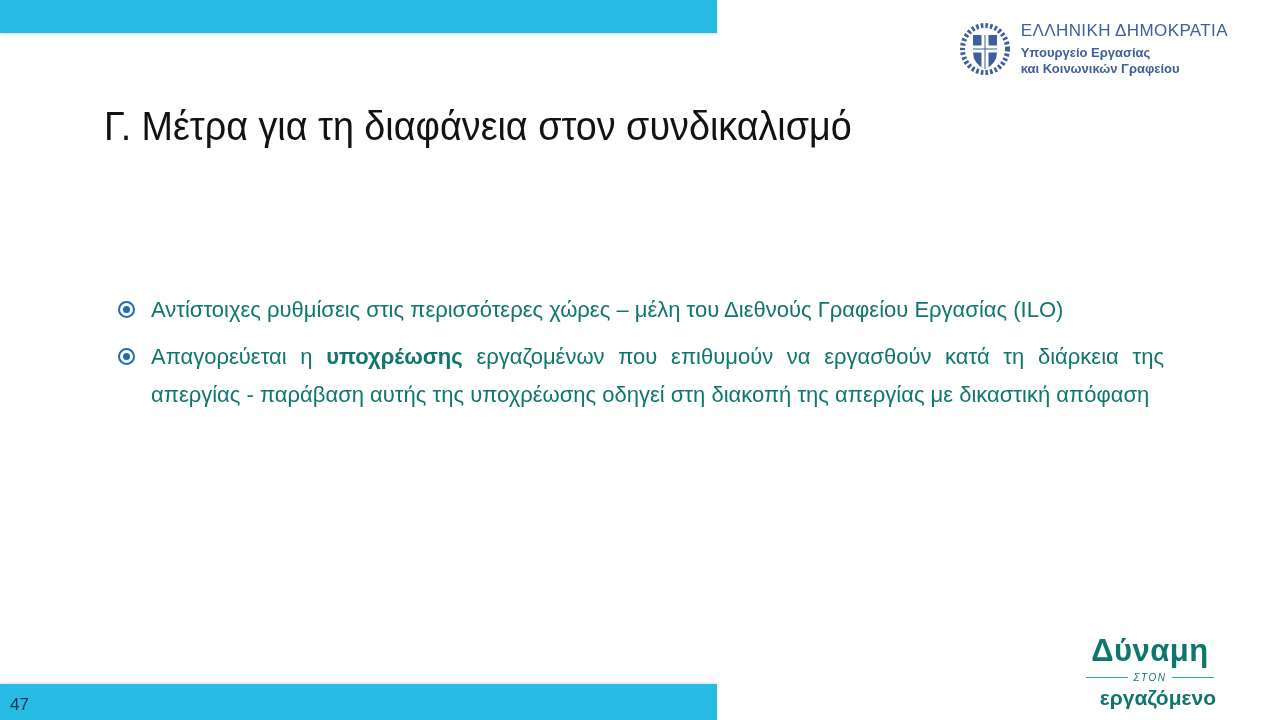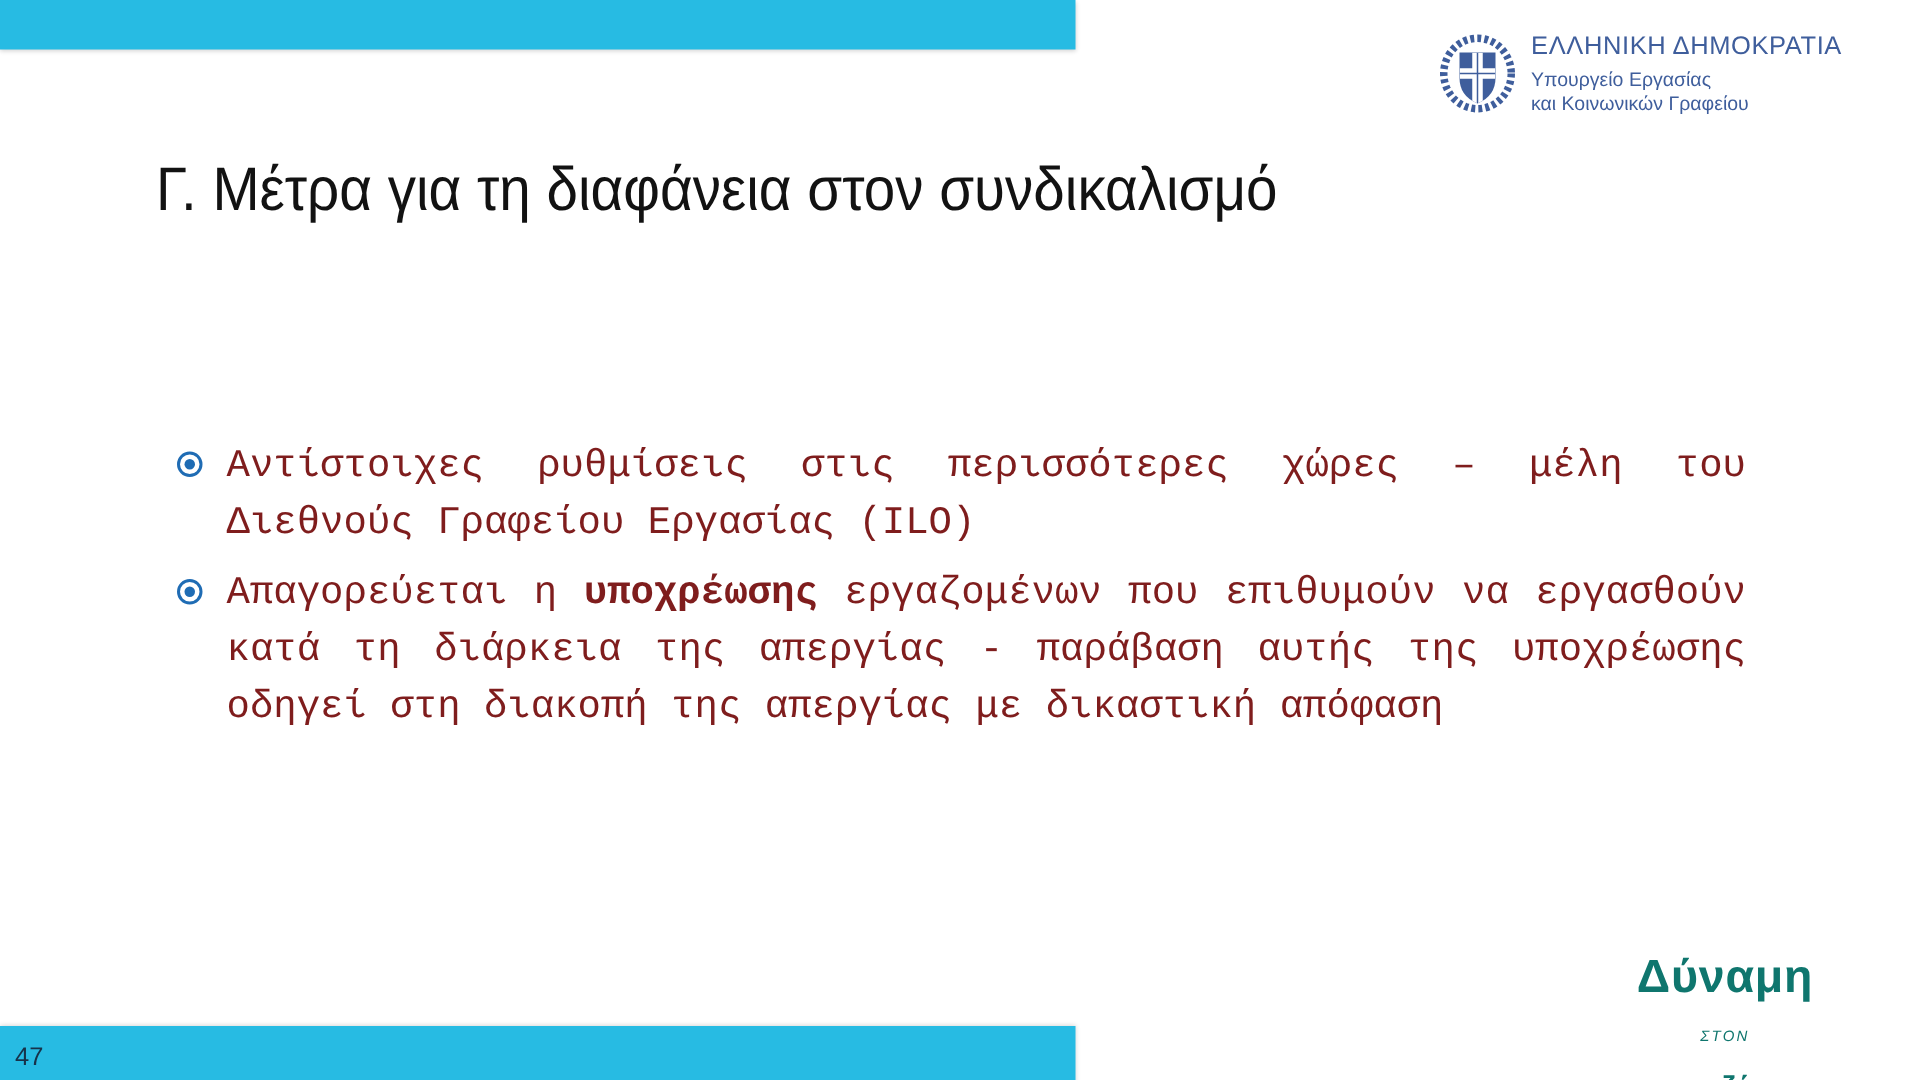--- a/index.html
+++ b/index.html
@@ -49,21 +49,21 @@
     margin-left: 10px;
     color: #3f5e9c;
   }
   .ministry-line1 {
     font-size: 17px;
     letter-spacing: 0.4px;
     margin-bottom: 4px;
   }
   .ministry-line2, .ministry-line3 {
     font-size: 13px;
-    font-weight: normal;
+    font-weight: bold;
     line-height: 16px;
   }
 
   
   .slide-title {
     position: absolute;
     left: 104px; top: 103px;
     font-size: 41px;
     font-weight: normal;
     color: #121212;
@@ -92,46 +92,44 @@
     display: flex;
     align-items: center;
     justify-content: center;
   }
   .bullet-marker .dot {
     width: 7px; height: 7px;
     background: #1f6cb4;
     border-radius: 50%;
   }
   .bullet-text {
-    font-size: 26px;
+    font-size: 22px;
     line-height: 38px;
-    color: #7f1d1d;
+    color: #0f766e;
     text-align: justify;
-    font-family: Liberation Mono, monospace;
   }
   .bullet-text .b { font-weight: bold; }
 
   
   .footer-brand {
     position: absolute;
     top: 633px; right: 64px;
     width: 132px;
     text-align: center;
     color: #0f766e;
   }
   .brand-line1 {
     font-size: 31px;
     font-weight: bold;
     letter-spacing: 0.5px;
   }
   .brand-mid {
     display: flex;
     align-items: center;
-    margin: 17px 2px;
-    flex-direction: column;
+    margin: 3px 2px;
   }
   .brand-mid .rule {
     flex: 1;
     height: 1.5px;
     background: #2a9bd5;
   }
   .brand-line2 {
     font-size: 10px;
     font-style: italic;
     letter-spacing: 1.5px;

